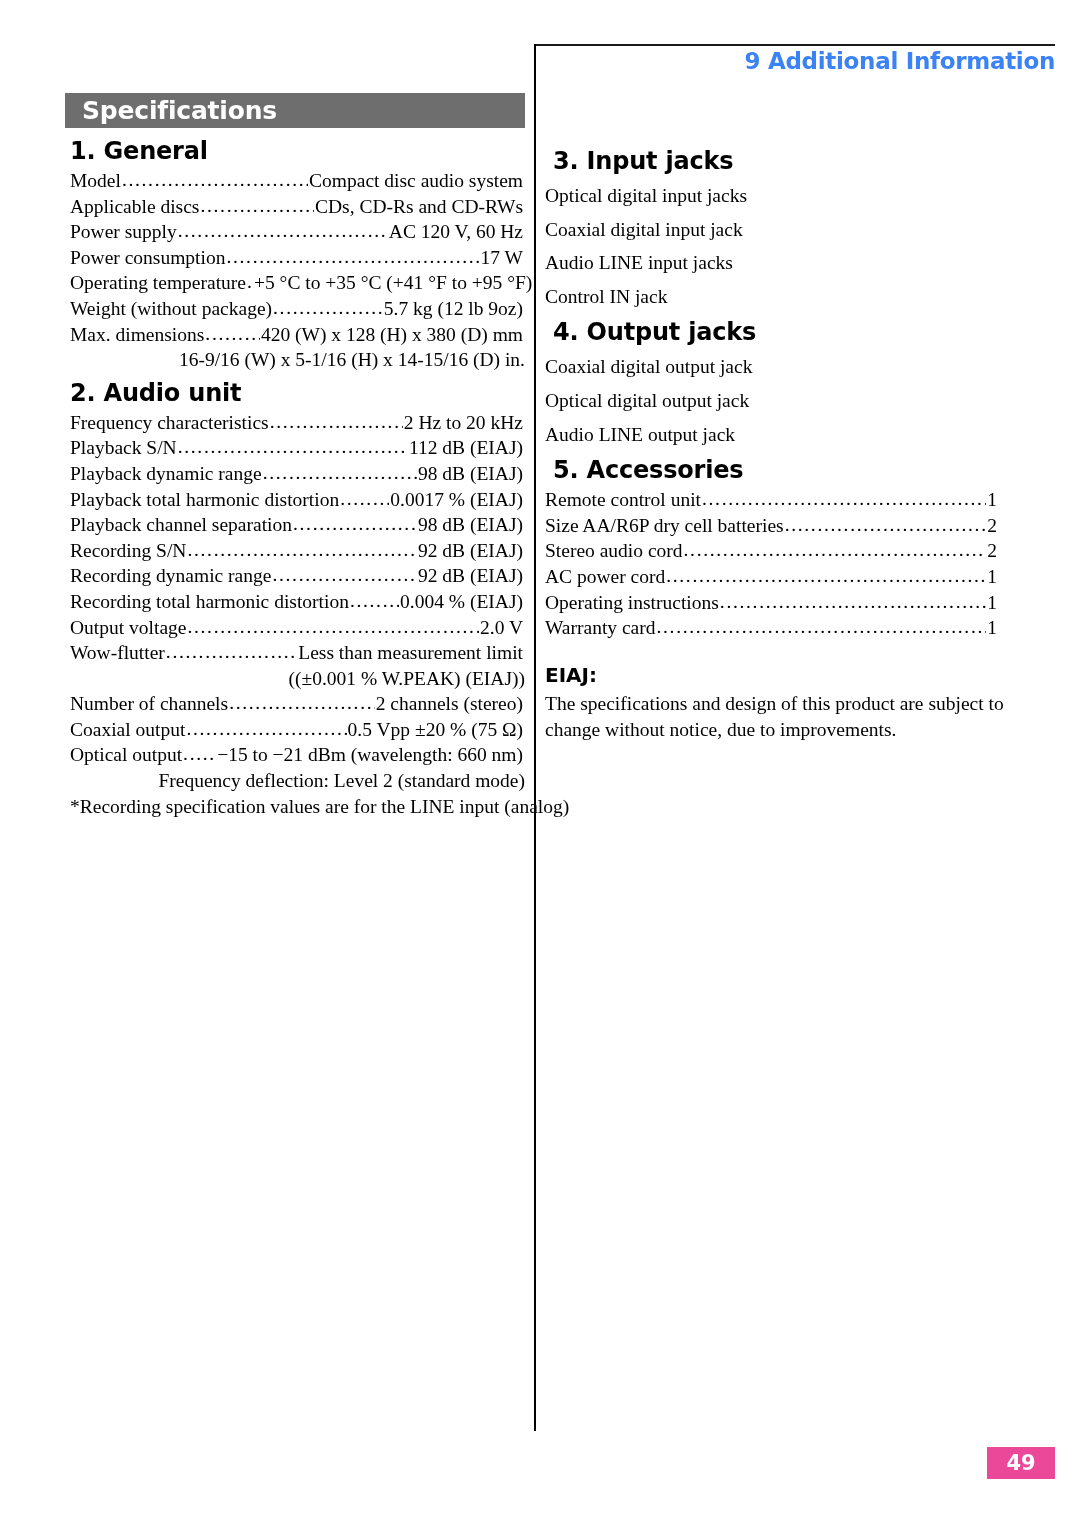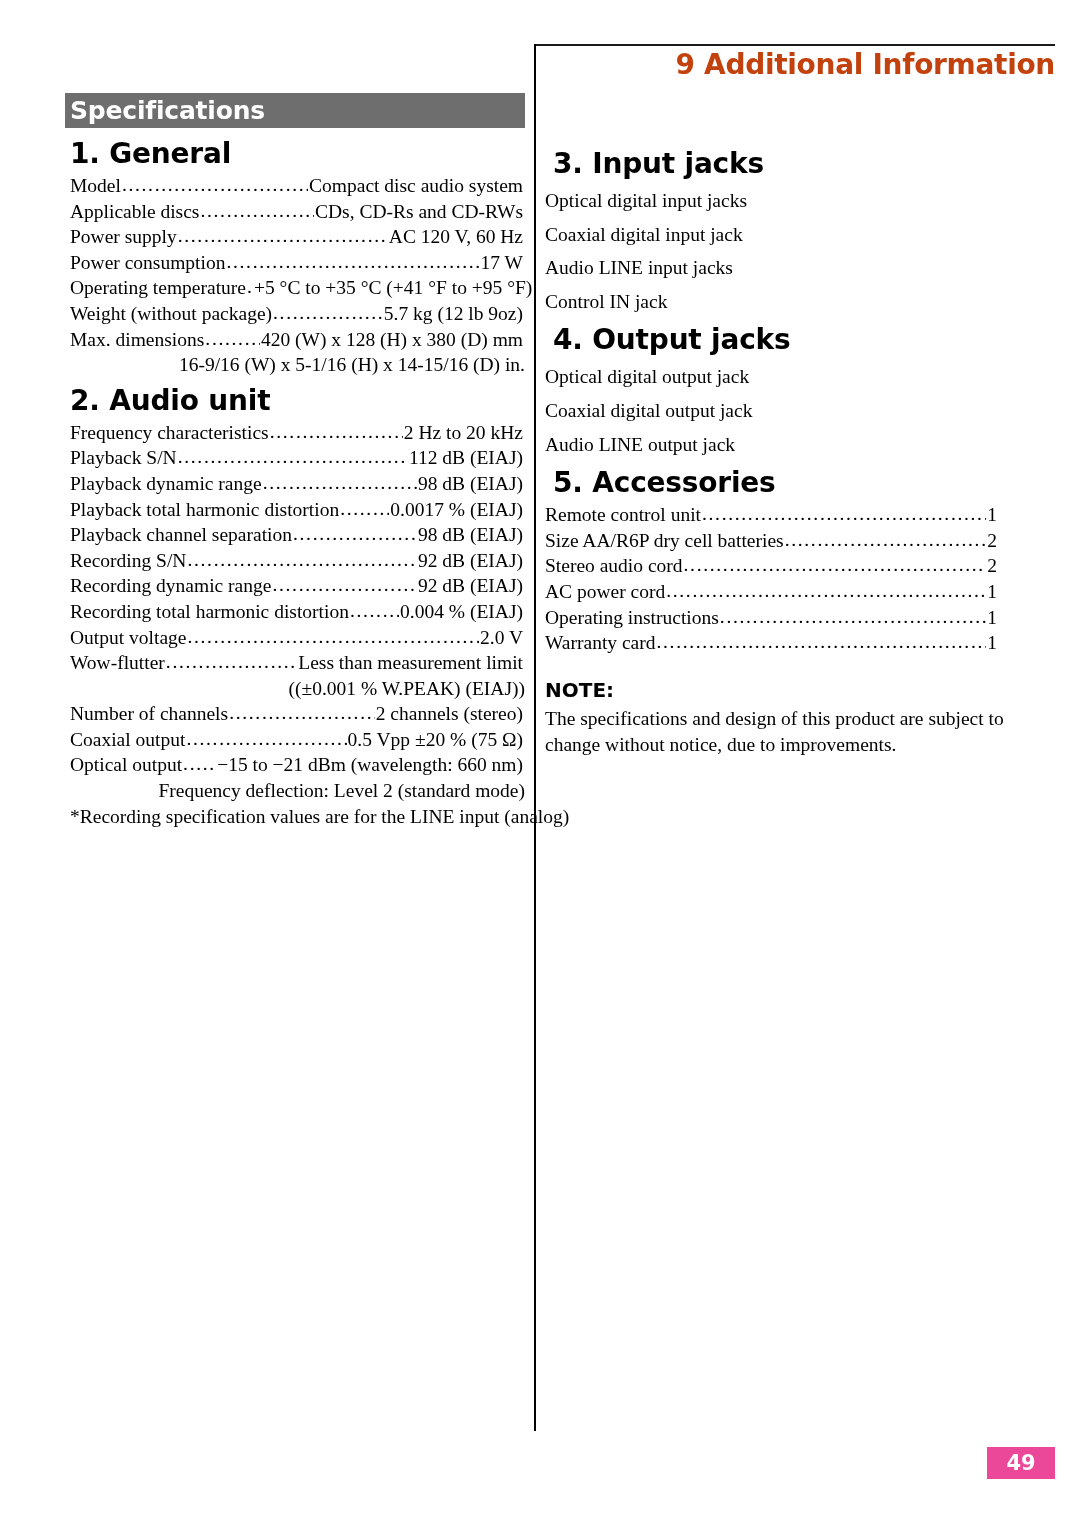--- a/index.html
+++ b/index.html
@@ -31,23 +31,23 @@
     background: #1a1a1a;
   }
   .chapter-title {
     position: absolute;
     left: 545px;
     top: 48px;
     width: 510px;
     text-align: right;
     font-family: "DejaVu Sans", sans-serif;
     font-weight: bold;
-    font-size: 28px;
+    font-size: 23px;
     letter-spacing: -0.3px;
-    color: #c2410c;
+    color: #3b82f6;
     white-space: nowrap;
   }
 
   
   .col-divider {
     position: absolute;
     left: 534px;
     top: 44px;
     width: 2px;
     height: 1387px;
@@ -62,35 +62,35 @@
     width: 460px;
   }
 
   .section-banner {
     width: 460px;
     height: 35px;
     background: #6e6e6e;
     display: flex;
     align-items: center;
     box-sizing: border-box;
-    padding-left: 5px;
+    padding-left: 17px;
   }
   .section-banner-text {
     font-family: "DejaVu Sans", sans-serif;
     font-weight: bold;
     font-size: 25px;
     color: #ffffff;
     letter-spacing: -0.2px;
     line-height: 1;
   }
 
   .sub-head {
     font-family: "DejaVu Sans", sans-serif;
     font-weight: bold;
-    font-size: 28px;
+    font-size: 24px;
     color: #000;
     letter-spacing: -0.2px;
     margin: 9px 0 3px 5px;
   }
   .sub-head.tight-top { margin-top: 6px; }
 
   .spec-list {
     margin: 0;
     padding: 0;
     list-style: none;
@@ -329,22 +329,22 @@
     <div class="sub-head">3. Input jacks</div>
     <div id="input-jacks">
         <div class="plain-line">Optical digital input jacks</div>
         <div class="plain-line">Coaxial digital input jack</div>
         <div class="plain-line">Audio LINE input jacks</div>
         <div class="plain-line">Control IN jack</div>
       </div>
 
     <div class="sub-head">4. Output jacks</div>
     <div id="output-jacks">
+        <div class="plain-line">Coaxial digital output jack</div>
         <div class="plain-line">Optical digital output jack</div>
-        <div class="plain-line">Coaxial digital output jack</div>
         <div class="plain-line">Audio LINE output jack</div>
       </div>
 
     <div class="sub-head">5. Accessories</div>
     <ul class="spec-list" id="accessory-rows">
         <li class="row">
           <span class="lbl">Remote control unit</span>
           <span class="leader"></span>
           <span class="val">1</span>
         </li>
@@ -368,18 +368,18 @@
           <span class="leader"></span>
           <span class="val">1</span>
         </li>
         <li class="row">
           <span class="lbl">Warranty card</span>
           <span class="leader"></span>
           <span class="val">1</span>
         </li>
       </ul>
 
-    <div class="note-head">NOTE:</div>
+    <div class="note-head">EIAJ:</div>
     <div class="note-body">The specifications and design of this product are subject to change without notice, due to improvements.</div>
   </div>
 
   <div class="page-number">49</div>
 </div>
 
 </body></html>

